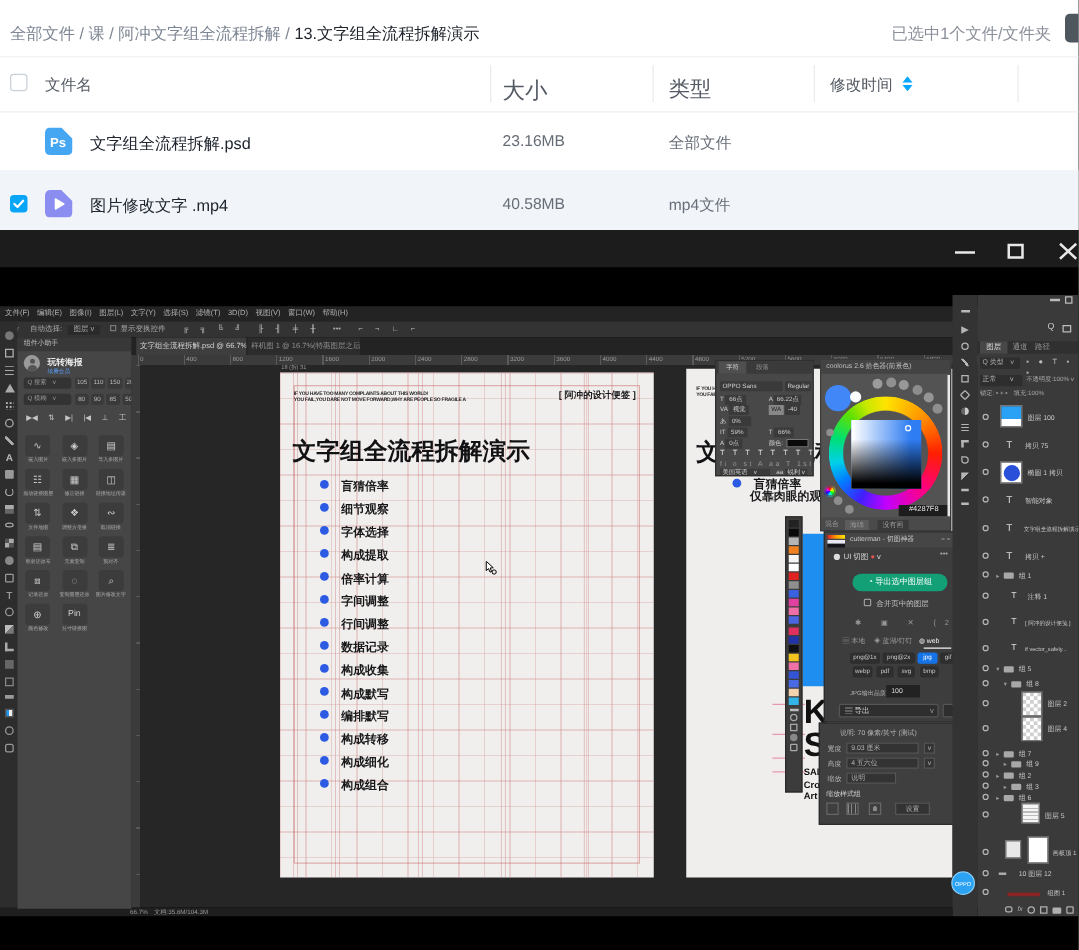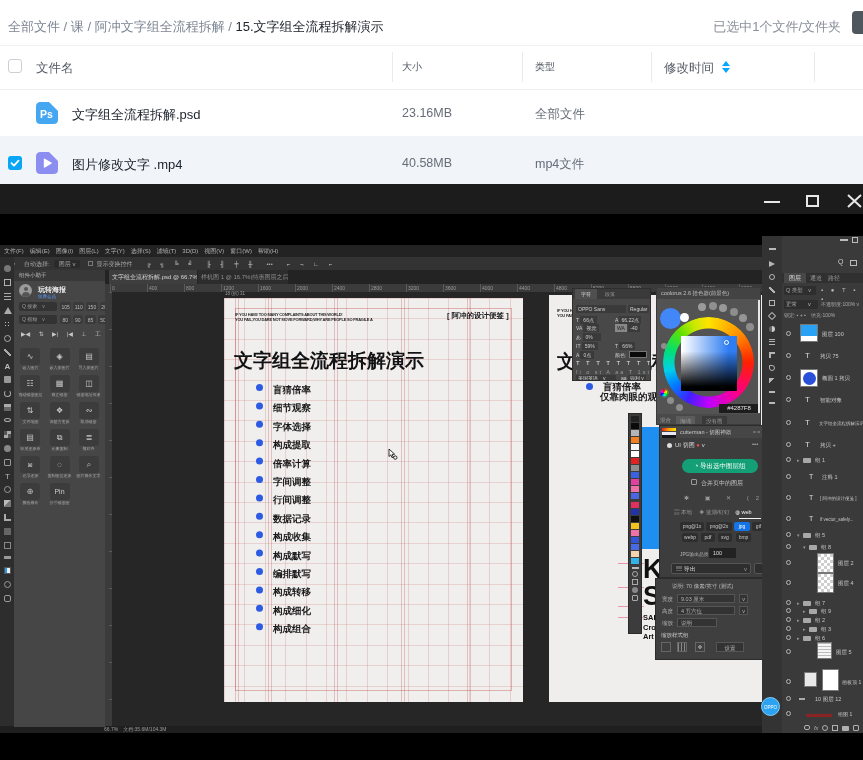--- a/index.html
+++ b/index.html
@@ -6,28 +6,28 @@
 *{box-sizing:border-box;font-family:"Liberation Sans",sans-serif;}
 #stage{position:relative;width:863px;height:760px;overflow:hidden;background:#000;}
 .abs{position:absolute;}
 .ic{position:absolute;background:#b9b9b9;}
 </style>
 </head>
 <body>
 <div id="stage">
 
 <div class="abs" style="left:0;top:0;width:863px;height:184px;background:#fff;">
-  <div class="abs" style="left:8px;top:18px;font-size:13px;color:#7d8694;">全部文件 / 课 / 阿冲文字组全流程拆解 / <span style="color:#22262e;">15.文字组全流程拆解演示</span></div>
+  <div class="abs" style="left:8px;top:18px;font-size:13px;color:#7d8694;">全部文件 / 课 / 阿冲文字组全流程拆解 / <span style="color:#22262e;">13.文字组全流程拆解演示</span></div>
   <div class="abs" style="right:22px;top:18px;font-size:13px;color:#8a8f99;">已选中1个文件/文件夹</div>
   <div class="abs" style="left:852px;top:11px;width:11px;height:23px;background:#4e565e;border-radius:4px 0 0 4px;"></div>
   <div class="abs" style="left:0;top:45px;width:863px;height:1px;background:#f0f1f3;"></div>
   <div class="abs" style="left:8px;top:59px;width:14px;height:14px;border:1px solid #c9d0d8;border-radius:3px;"></div>
   <div class="abs" style="left:36px;top:60px;font-size:12.5px;color:#545a64;">文件名</div>
-  <div class="abs" style="left:402px;top:60px;font-size:10px;color:#545a64;">大小</div>
-  <div class="abs" style="left:535px;top:60px;font-size:10px;color:#545a64;">类型</div>
+  <div class="abs" style="left:402px;top:60px;font-size:18px;color:#545a64;">大小</div>
+  <div class="abs" style="left:535px;top:60px;font-size:17px;color:#545a64;">类型</div>
   <div class="abs" style="left:664px;top:60px;font-size:12.5px;color:#545a64;">修改时间</div>
   <div class="abs" style="left:722px;top:61px;width:0;height:0;border-left:4px solid transparent;border-right:4px solid transparent;border-bottom:5px solid #06a7ff;"></div>
   <div class="abs" style="left:722px;top:68px;width:0;height:0;border-left:4px solid transparent;border-right:4px solid transparent;border-top:5px solid #06a7ff;"></div>
   <div class="abs" style="left:392px;top:52px;width:1px;height:30px;background:#e9ebee;"></div>
   <div class="abs" style="left:522px;top:52px;width:1px;height:30px;background:#e9ebee;"></div>
   <div class="abs" style="left:651px;top:52px;width:1px;height:30px;background:#e9ebee;"></div>
   <div class="abs" style="left:814px;top:52px;width:1px;height:30px;background:#e9ebee;"></div>
   <div class="abs" style="left:0;top:89px;width:863px;height:1px;background:#edeff1;"></div>
   <svg class="abs" style="left:36px;top:102px;" width="22" height="22" viewBox="0 0 22 22">
         <path d="M5 0 H13 L22 9 V17.5 Q22 22 17.5 22 H4.5 Q0 22 0 17.5 V4.5 Q0 0 4.5 0 Z" fill="#45a6f2"></path>

